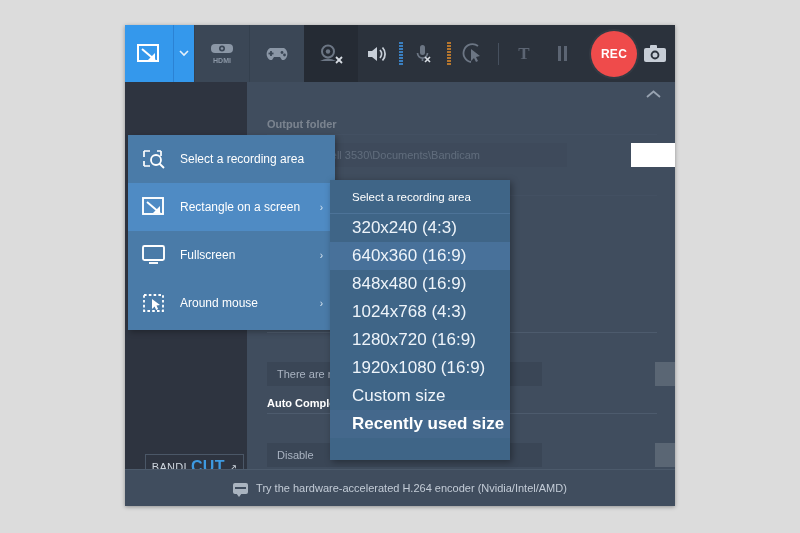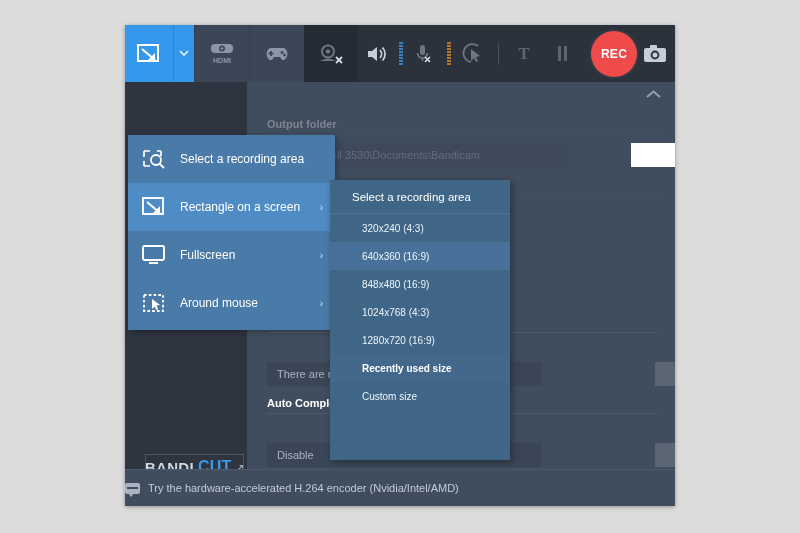--- a/index.html
+++ b/index.html
@@ -145,44 +145,44 @@
   }
   .dd-head {
     height: 34px; display: flex; align-items: center;
     padding-left: 22px; color: #ffffff; font-size: 11.5px;
     border-bottom: 1px solid #4d7losingfff;
     border-bottom: 1px solid #4d7398;
     box-sizing: border-box;
   }
   .dd-item {
     height: 28px; display: flex; align-items: center;
-    padding-left: 32px; color: #eef4fa; font-size: 10px;
+    padding-left: 22px; color: #eef4fa; font-size: 17px;
     box-sizing: border-box;
   }
   .dd-item.hl { background: #48719a; }
   .dd-item.bold { font-weight: bold; color: #ffffff; background: #44688c; }
 
   
   .bandicut {
     position: absolute; left: 20px; top: 372px;
     width: 97px; height: 24px;
     border: 1px solid #4b5767;
     display: flex; align-items: center; justify-content: center;
     gap: 4px;
   }
-  .bc-a { color: #cfd6de; font-size: 15px; font-weight: bold; letter-spacing: .3px; text-align: center; }
+  .bc-a { color: #cfd6de; font-size: 11px; font-weight: normal; letter-spacing: .3px; text-align: center; }
   .bc-b { color: #3e9ae0; font-size: 16px; font-weight: bold; letter-spacing: .3px; }
   .bc-arrow { color: #cfd6de; font-size: 10px; }
 
   
   .statusbar {
     position: absolute; left: 0; bottom: 0;
     width: 550px; height: 36px; background: #404d5e;
     border-top: 1px solid #4c5a6b;
-    display: flex; align-items: center; gap: 8px;
+    display: flex; align-items: center; justify-content: center; gap: 8px;
   }
   .status-text { color: #c3ccd7; font-size: 11px; }
   .bubble {
     width: 15px; height: 11px; background: #aab4c0; border-radius: 2px;
     position: relative;
   }
   .bubble:after {
     content:""; position: absolute; left: 3px; bottom: -3px;
     border-left: 3px solid transparent; border-right: 3px solid transparent;
     border-top: 4px solid #aab4c0;
@@ -444,22 +444,23 @@
         </div>
       </div>
 
       <div class="dropdown">
         <div class="dd-head">Select a recording area</div>
         <div class="dd-item">320x240 (4:3)</div>
         <div class="dd-item hl">640x360 (16:9)</div>
         <div class="dd-item">848x480 (16:9)</div>
         <div class="dd-item">1024x768 (4:3)</div>
         <div class="dd-item">1280x720 (16:9)</div>
+        <div class="dd-item">1920x1080 (16:9)</div>
+        <div class="dd-item">Custom size</div>
         <div class="dd-item bold">Recently used size</div>
-        <div class="dd-item">Custom size</div>
       </div>
 
       <div class="statusbar">
         <span class="bubble">
             <i></i>
           </span>
         <span class="status-text">Try the hardware-accelerated H.264 encoder (Nvidia/Intel/AMD)</span>
       </div>
 
     </div>

